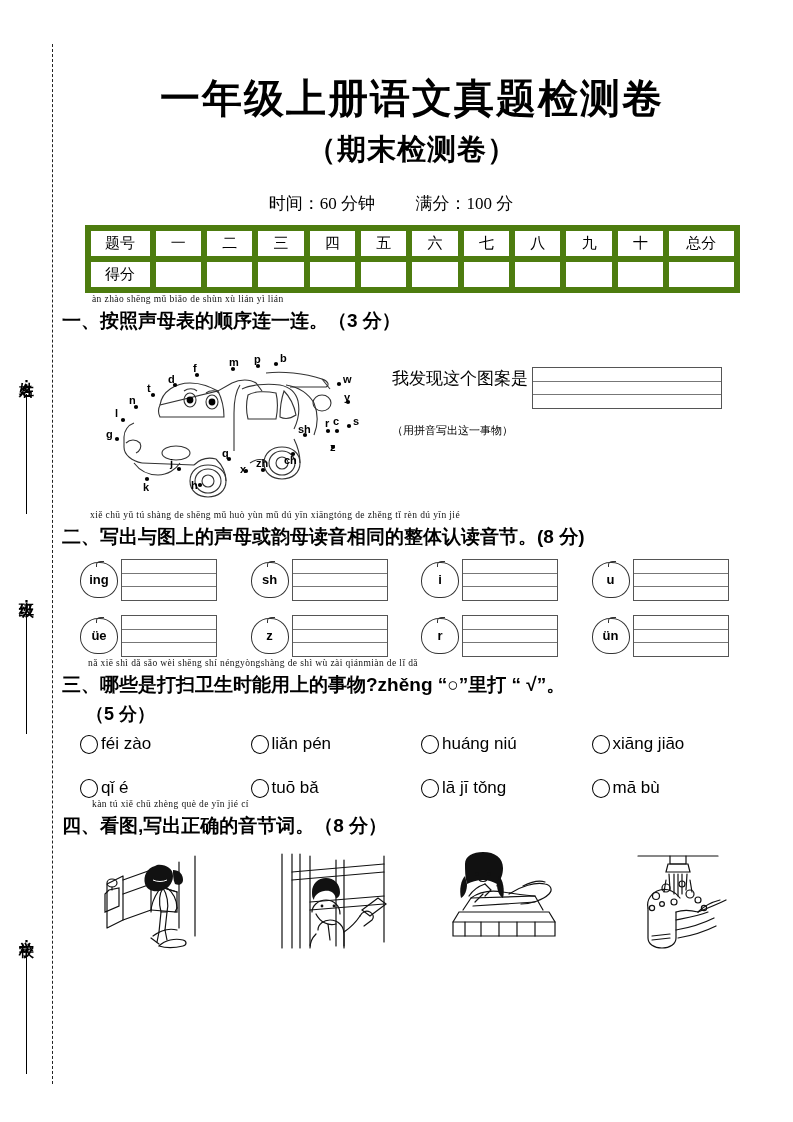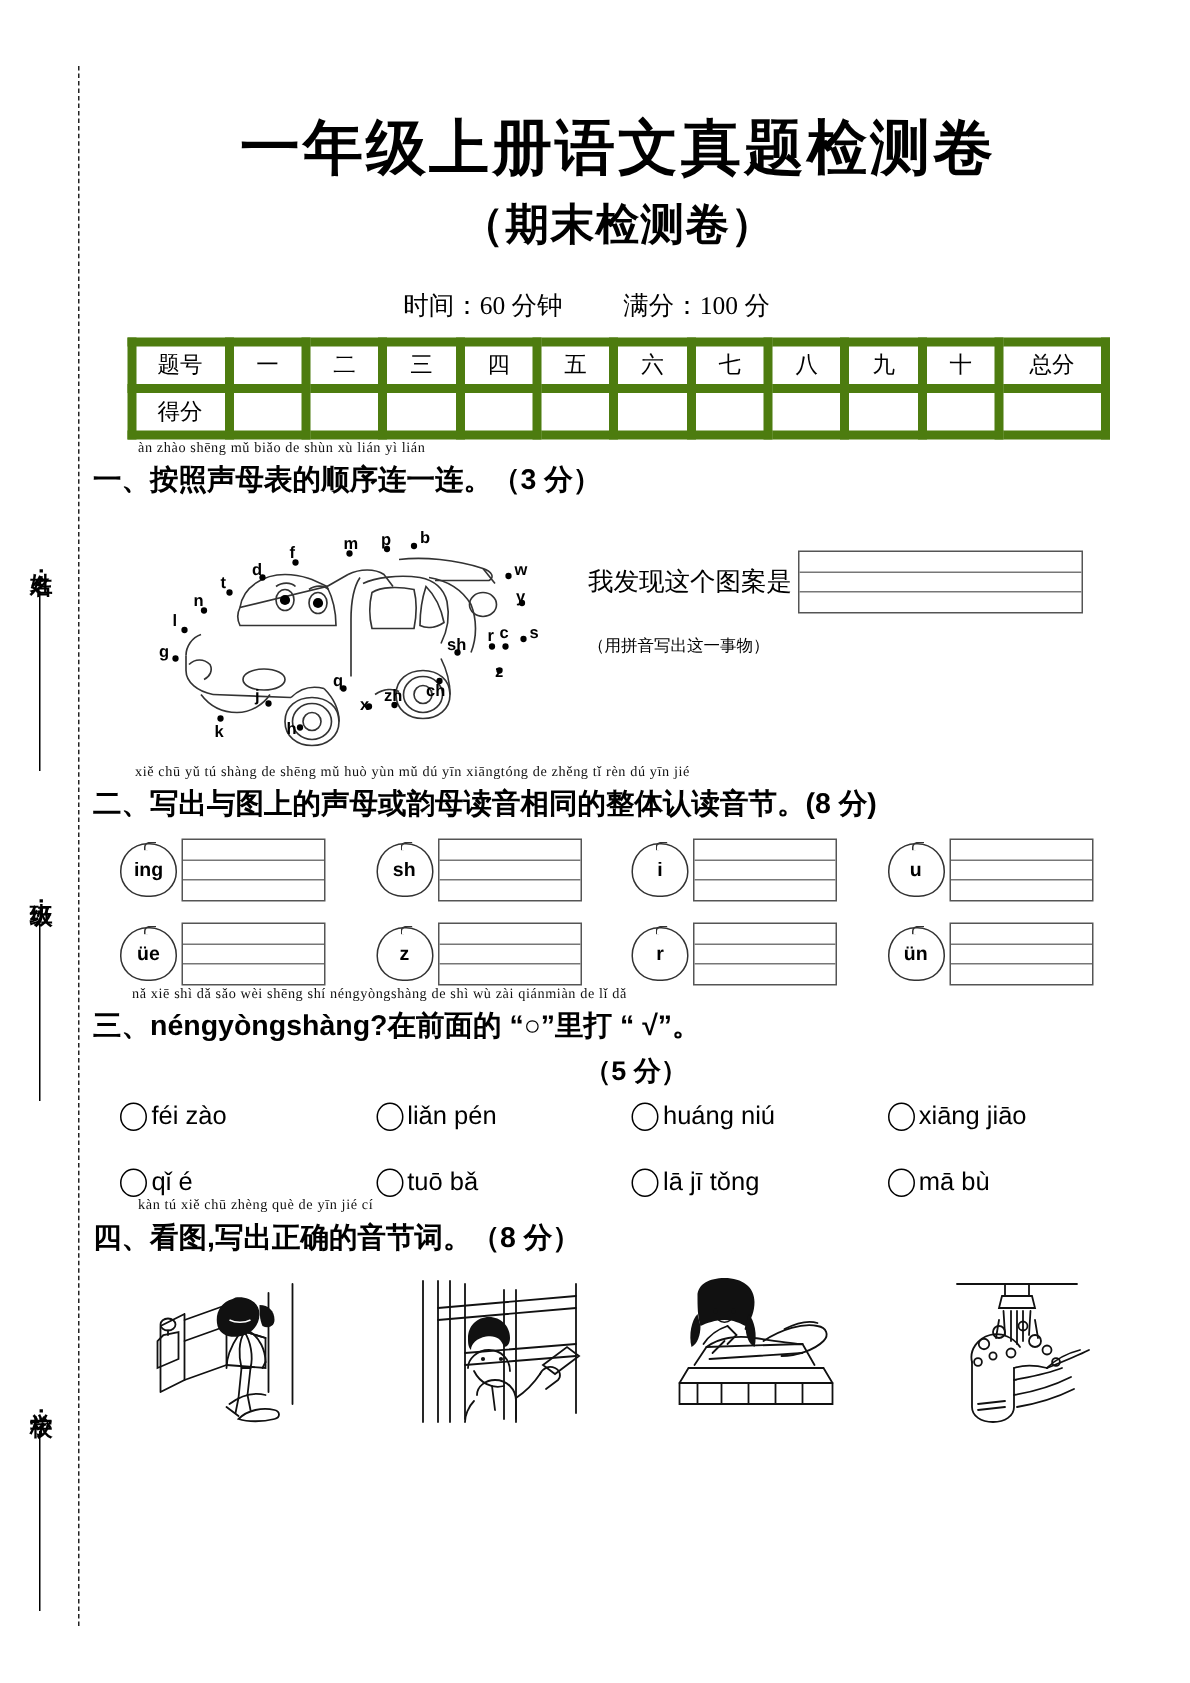--- a/index.html
+++ b/index.html
@@ -128,30 +128,28 @@
     white-space: nowrap;
     color: #111;
   }
   .q-text { display: inline-block; margin-top: 2px; }
   .q-sub {
     font-family: "Liberation Sans", sans-serif;
     font-weight: 700;
     font-size: 18px;
     margin-top: 6px;
     padding-left: 24px;
-    text-align: center;
   }
 
   
   .q1-row { position: relative; height: 170px; margin-top: 6px; }
   .car-art { position: absolute; left: 28px; top: 0px; width: 300px; height: 165px; }
   .q1-right { position: absolute; left: 330px; top: 28px; width: 360px; }
   .q1-find {
     display: flex;
-    align-items: center;
     font-size: 17px;
     font-family: "Liberation Serif", serif;
   }
   .pinyin-box {
     width: 190px; height: 42px;
     border: 1px solid #555;
     margin-left: 4px;
     position: relative;
     box-sizing: border-box;
   }
@@ -470,21 +468,21 @@
             <span class="ln ln1"></span>
             <span class="ln ln2"></span>
           </span>
       </div>
     </div>
   </div>
 
   <div class="q-block">
     <div class="q-head">
       <span class="q-pinyin" style="left:26px;">nǎ  xiē  shì  dǎ  sǎo wèi shēng shí néngyòngshàng  de  shì  wù    zài qiánmiàn de                lǐ   dǎ</span>
-      <span class="q-text">三、néngyòngshàng?在前面的 “○”里打 “ √”。</span>
+      <span class="q-text">三、哪些是打扫卫生时能用上的事物?zhěng “○”里打 “ √”。</span>
     </div>
     <div class="q-sub">（5 分）</div>
 
     <div class="q3-grid">
       <div class="opt">
         <span class="circle"></span>
         <span class="opt-text">féi  zào</span>
       </div>
       <div class="opt">
         <span class="circle"></span>

